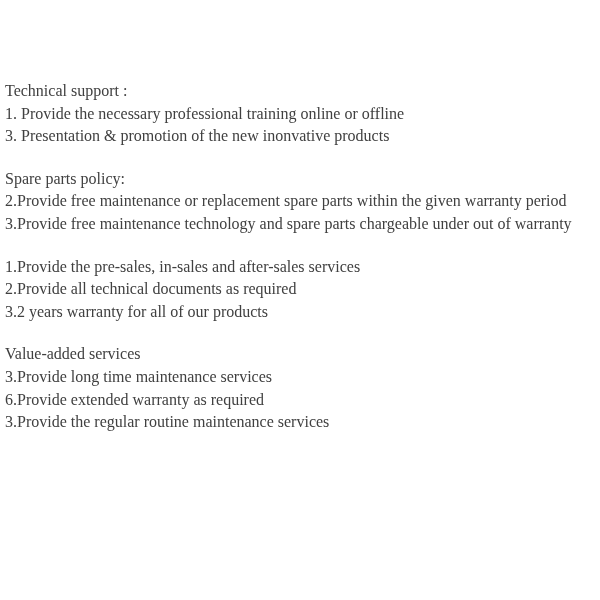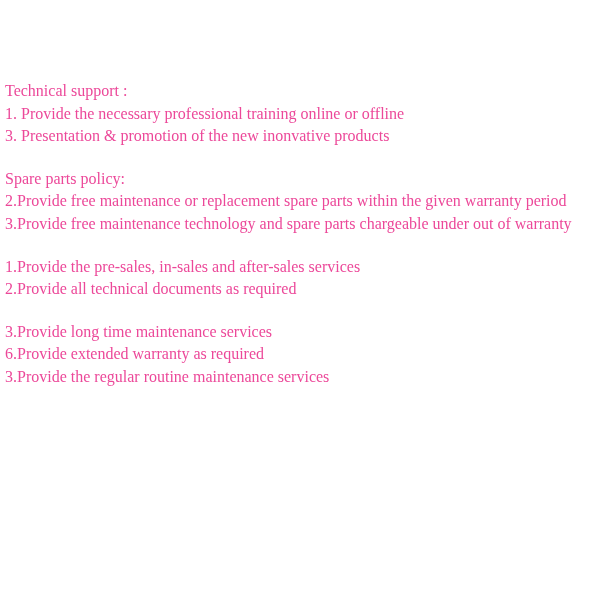--- a/index.html
+++ b/index.html
@@ -27,38 +27,40 @@
     margin: 0 0 20px 0;
   }
   .line {
     margin: 0;
     white-space: nowrap;
   }
 </style>
 </head>
 <body>
 
-<div class="page" style="background: rgb(255, 255, 255); color: #ec4899;">
+<div class="page" style="background: rgb(255, 255, 255); color: #404040;">
 
   <div class="section">
     <p class="line">Technical support :</p>
     <p class="line">1. Provide the necessary professional training online or offline</p>
     <p class="line">3. Presentation &amp; promotion of the new inonvative products</p>
   </div>
 
   <div class="section">
     <p class="line">Spare parts policy:</p>
     <p class="line">2.Provide free maintenance or replacement spare parts within the given warranty period</p>
     <p class="line">3.Provide free maintenance technology and spare parts chargeable under out of warranty</p>
   </div>
 
   <div class="section">
     <p class="line">1.Provide the pre-sales, in-sales and after-sales services</p>
     <p class="line">2.Provide all technical documents as required</p>
+    <p class="line">3.2 years warranty for all of our products</p>
   </div>
 
   <div class="section">
+    <p class="line">Value-added services</p>
     <p class="line">3.Provide long time maintenance services</p>
     <p class="line">6.Provide extended warranty as required</p>
     <p class="line">3.Provide the regular routine maintenance services</p>
   </div>
 
 </div>
 
 </body></html>

